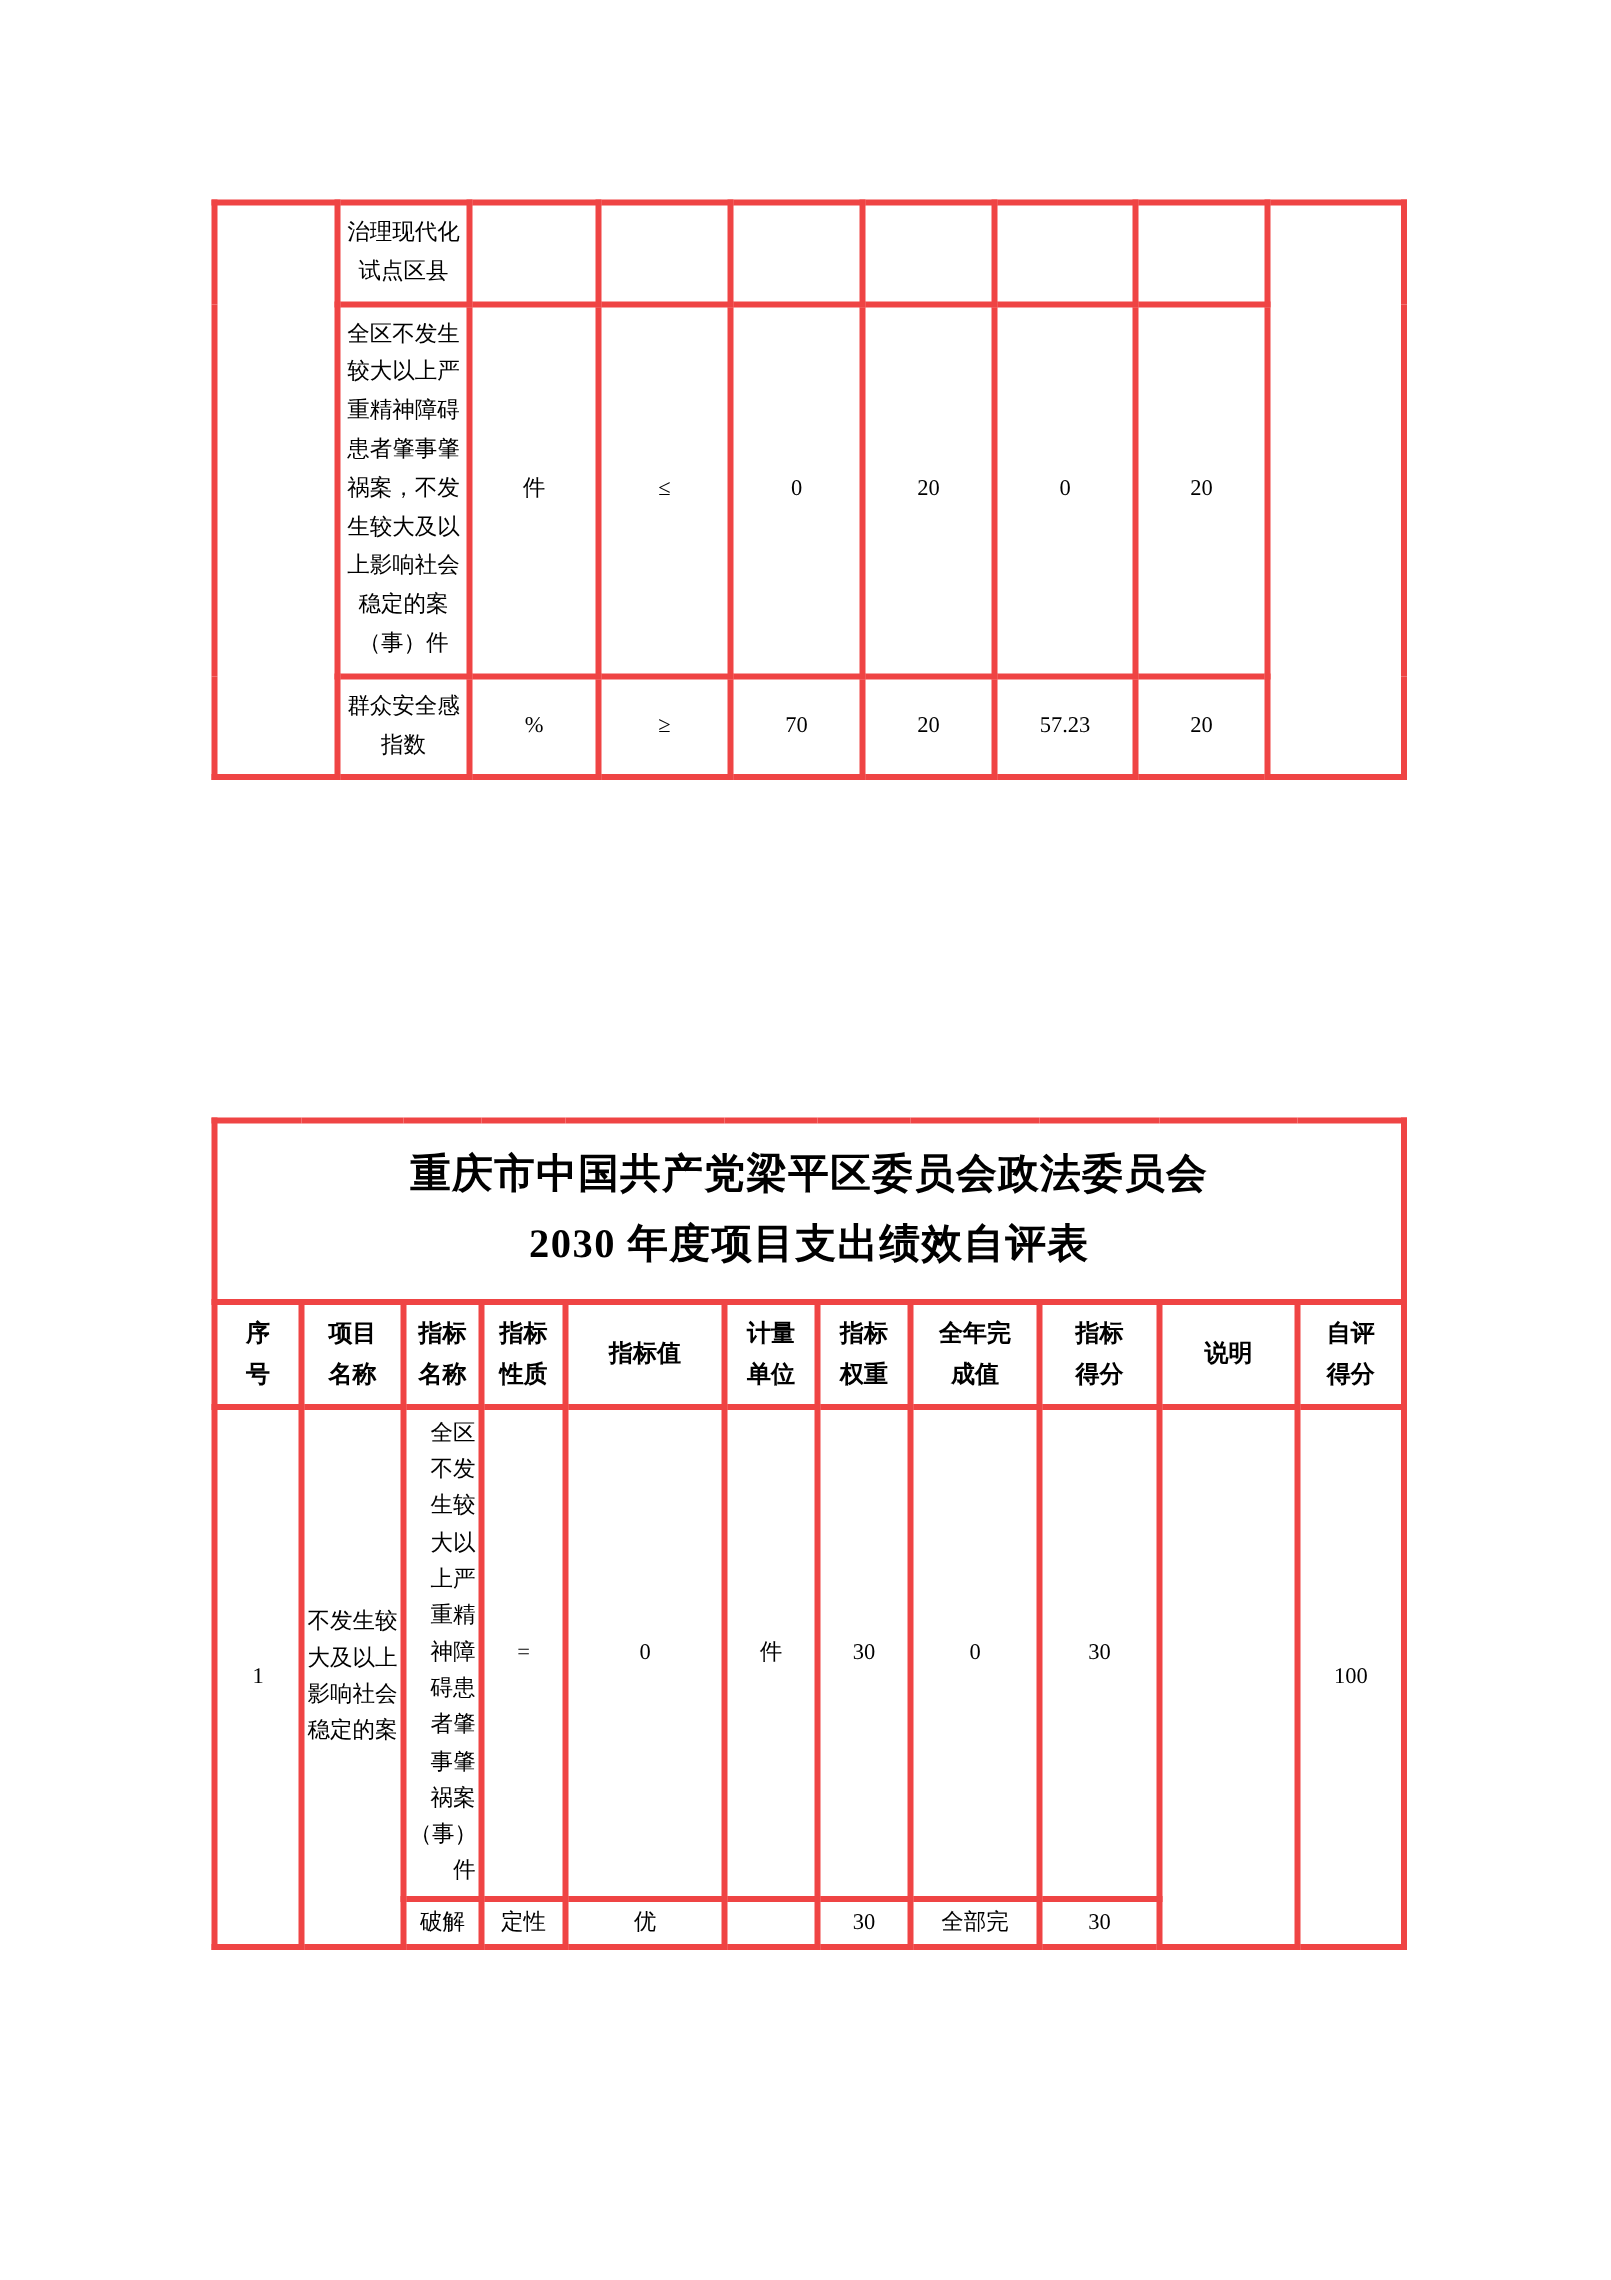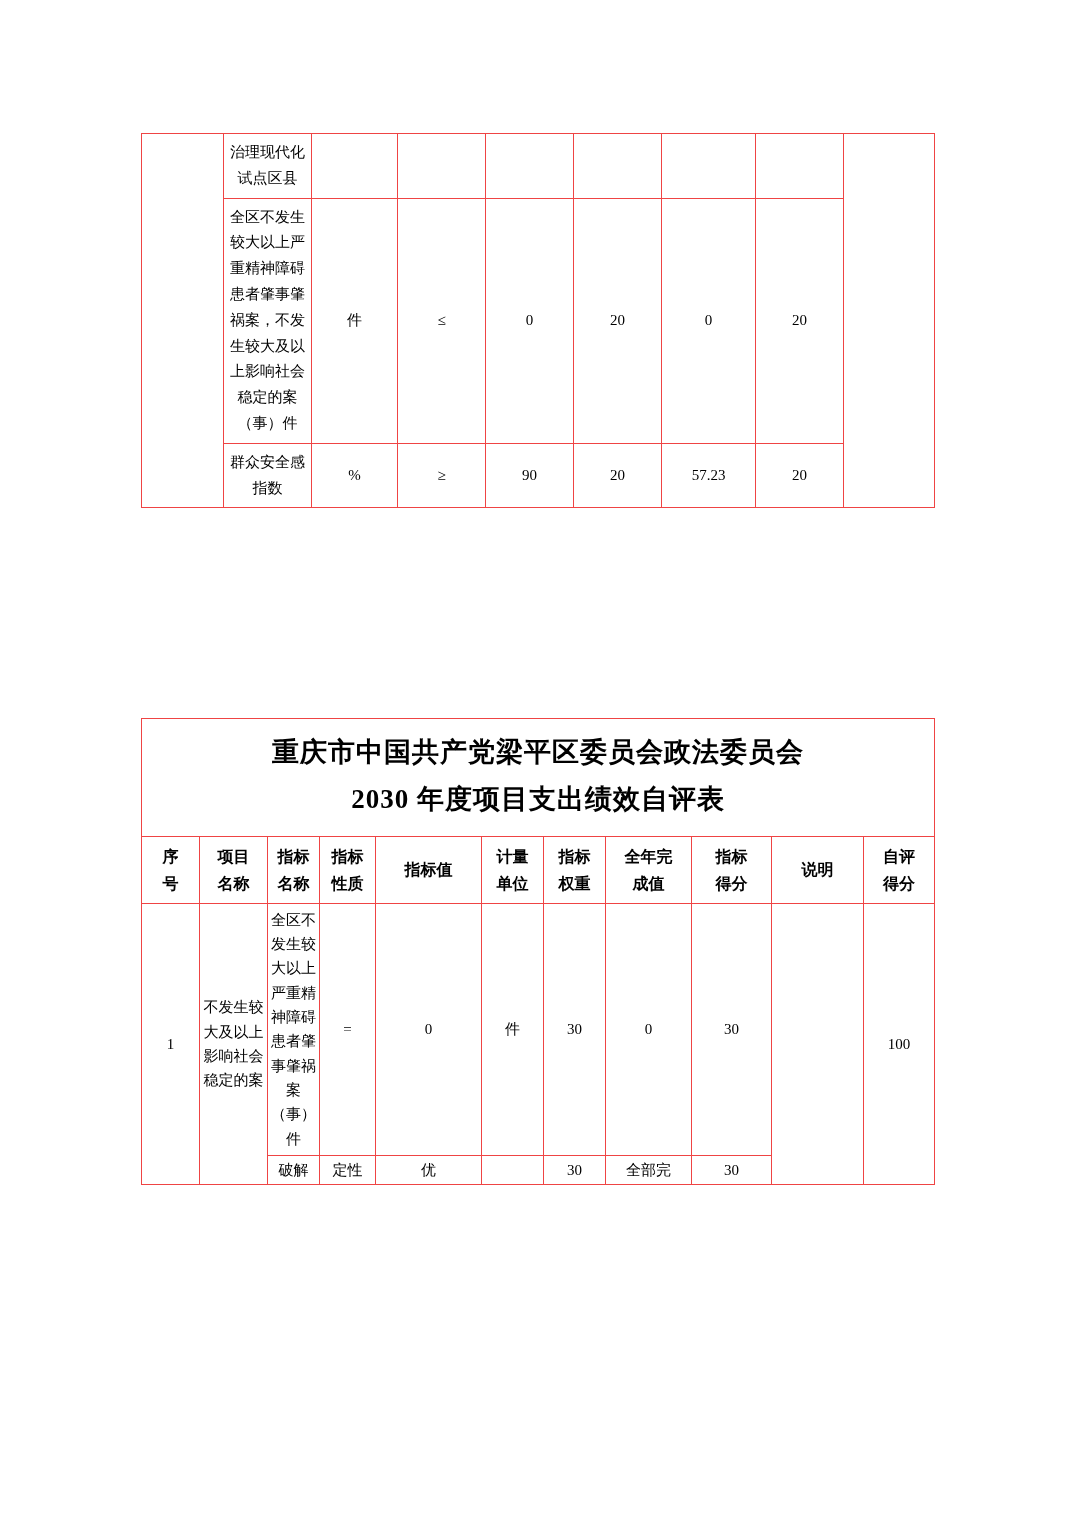--- a/index.html
+++ b/index.html
@@ -20,21 +20,21 @@
     height: 1520px;
     overflow: hidden;
   }
 
   
   table.doc-table {
     border-collapse: collapse;
     table-layout: fixed;
   }
   table.doc-table td {
-    border: 1px solid #ef4444;
+    border: 4px solid #ef4444;
     vertical-align: middle;
     text-align: center;
     font-family: "Liberation Serif", serif;
     font-size: 15px;
     line-height: 1.65;
     padding: 2px 2px;
   }
 
   #top-table {
     position: absolute;
@@ -45,21 +45,21 @@
   #top-table td.narrow-text {
     font-size: 15px;
     line-height: 1.72;
     padding: 6px 4px;
   }
 
   
   #main-table {
     position: absolute;
     left: 141px;
-    top: 718px;
+    top: 745px;
     width: 793px;
   }
   #main-table td.title-cell {
     font-size: 27px;
     font-weight: bold;
     line-height: 1.75;
     padding: 10px 6px 12px 6px;
     letter-spacing: 1px;
   }
   #main-table td.hdr {
@@ -69,20 +69,21 @@
     padding: 6px 2px;
   }
   #main-table td.body-cell {
     font-size: 15px;
     line-height: 1.62;
   }
   #main-table td.vert {
     font-size: 15px;
     line-height: 1.62;
     padding: 4px 2px;
+    text-align: right;
   }
   .stack {
     display: block;
   }
   .stack span {
     display: block;
   }
 </style>
 </head>
 <body>
@@ -119,21 +120,21 @@
         <td>≤</td>
         <td>0</td>
         <td>20</td>
         <td>0</td>
         <td>20</td>
       </tr>
       <tr>
         <td class="narrow-text">群众安全感指数</td>
         <td>%</td>
         <td>≥</td>
-        <td>90</td>
+        <td>70</td>
         <td>20</td>
         <td>57.23</td>
         <td>20</td>
       </tr>
     </tbody>
   </table>
 
   <table id="main-table" class="doc-table">
     <colgroup>
       <col style="width:58px">

